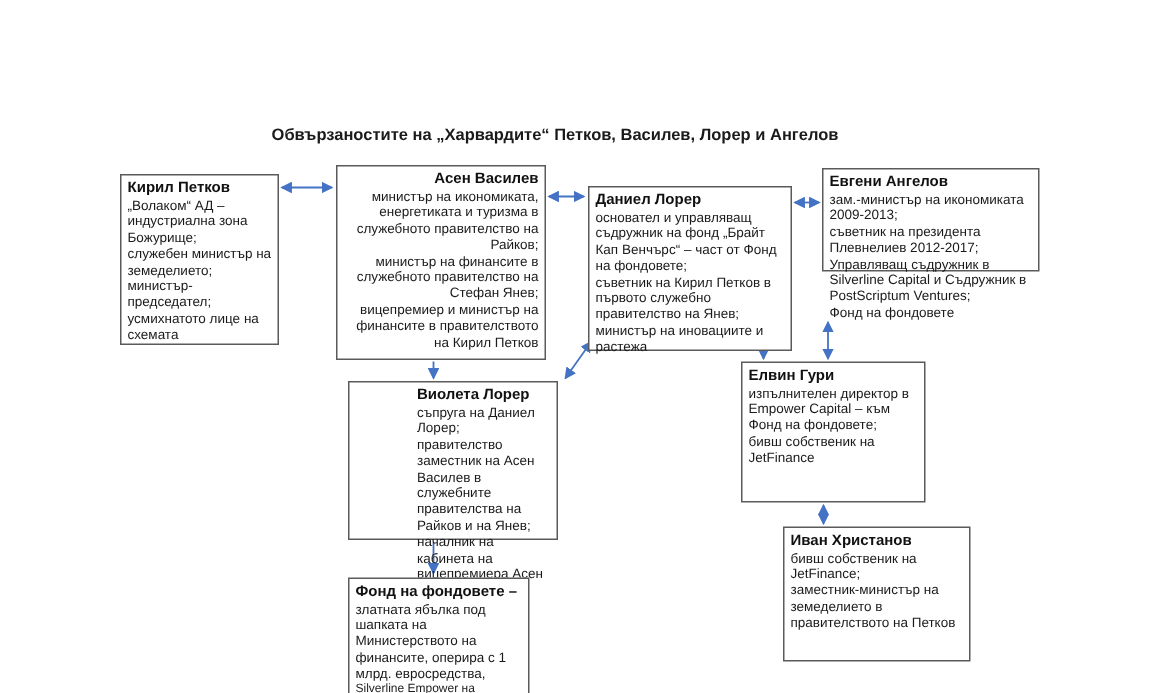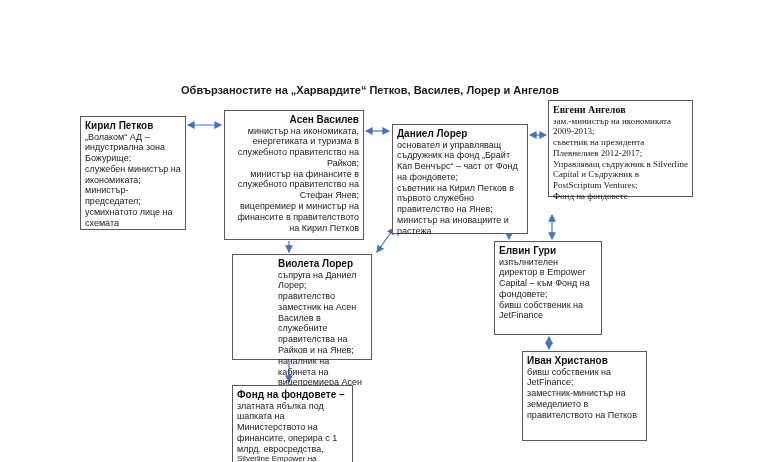--- a/index.html
+++ b/index.html
@@ -30,23 +30,23 @@
     position: absolute; left: 0; top: 0;
     width: 770px; height: 462px;
     pointer-events: none;
   }
   svg.connectors line { stroke: #4472C4; stroke-width: 1.2; }
 
   
   #box-kiril   { left: 80px;  top: 68px;  width: 106px; height: 114px; }
   #box-asen    { left: 224px; top: 62px;  width: 140px; height: 130px; text-align: right; }
   #box-daniel  { left: 392px; top: 76px;  width: 136px; height: 110px; }
-  #box-evgeni  { left: 548px; top: 52px;  width: 145px; height: 97px; font-family: Liberation Serif, serif;  }
+  #box-evgeni  { left: 548px; top: 64px;  width: 145px; height: 69px;  }
   #box-violeta { left: 232px; top: 206px; width: 140px; height: 106px; padding-left: 45px; }
-  #box-elvin   { left: 494px; top: 193px; width: 108px; height: 94px;  }
+  #box-elvin   { left: 494px; top: 193px; width: 123px; height: 94px;  }
   #box-ivan    { left: 522px; top: 303px; width: 125px; height: 90px;  }
   #box-fond    { left: 232px; top: 337px; width: 121px; height: 86px;  }
 </style>
 </head>
 <body>
 
 <div class="canvas">
 
   <div class="diagram-title">Обвързаностите на „Харвардите“ Петков, Василев, Лорер и Ангелов</div>
 
@@ -63,21 +63,21 @@
     <line x1="394" y1="180" x2="377" y2="204" marker-start="url(#arw)" marker-end="url(#arw)"></line>
     <line x1="509" y1="179" x2="509" y2="191" marker-end="url(#arw)"></line>
     <line x1="552" y1="167" x2="552" y2="191" marker-start="url(#arw)" marker-end="url(#arw)"></line>
     <line x1="549" y1="289" x2="549" y2="301" marker-start="url(#arw)" marker-end="url(#arw)"></line>
     <line x1="289" y1="314" x2="289" y2="334" marker-end="url(#arw)"></line>
   </svg>
 
   <div class="box" id="box-kiril">
     <div class="box-title">Кирил Петков</div>
     <div class="box-body">„Волаком“ АД – индустриална зона Божурище;
-служебен министър на икономиката;
+служебен министър на земеделието;
 министър-председател;
 усмихнатото лице на схемата</div>
   </div>
 
   <div class="box" id="box-asen">
     <div class="box-title">Асен Василев</div>
     <div class="box-body">министър на икономиката, енергетиката и туризма в служебното правителство на Райков;
 министър на финансите в служебното правителство на Стефан Янев;
 вицепремиер и министър на финансите в правителството на Кирил Петков</div>
   </div>

